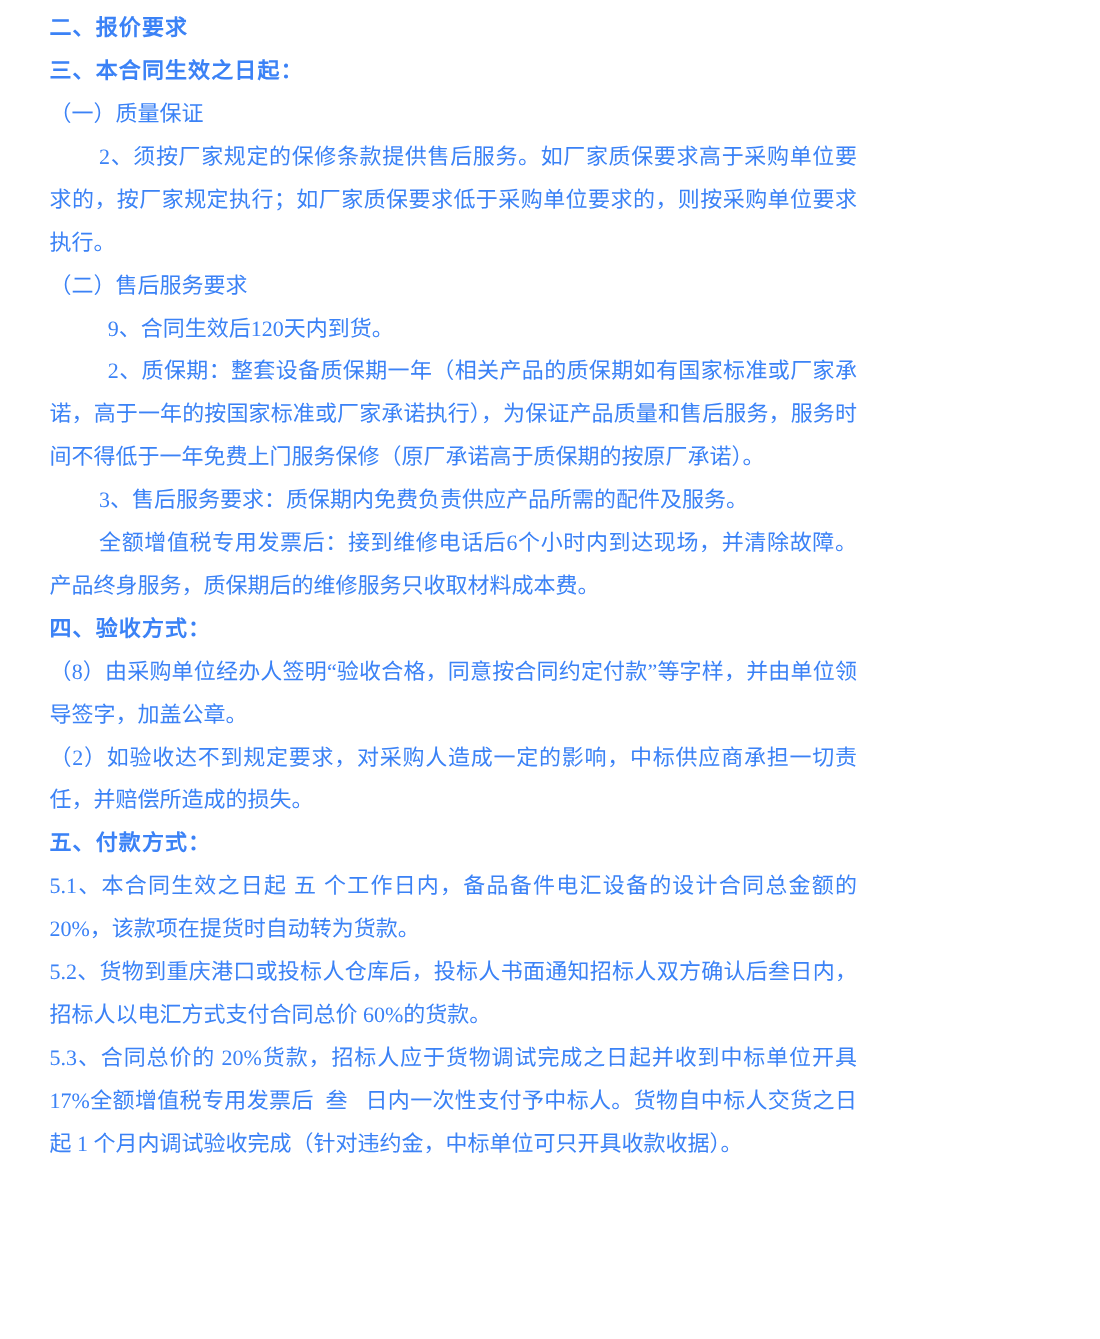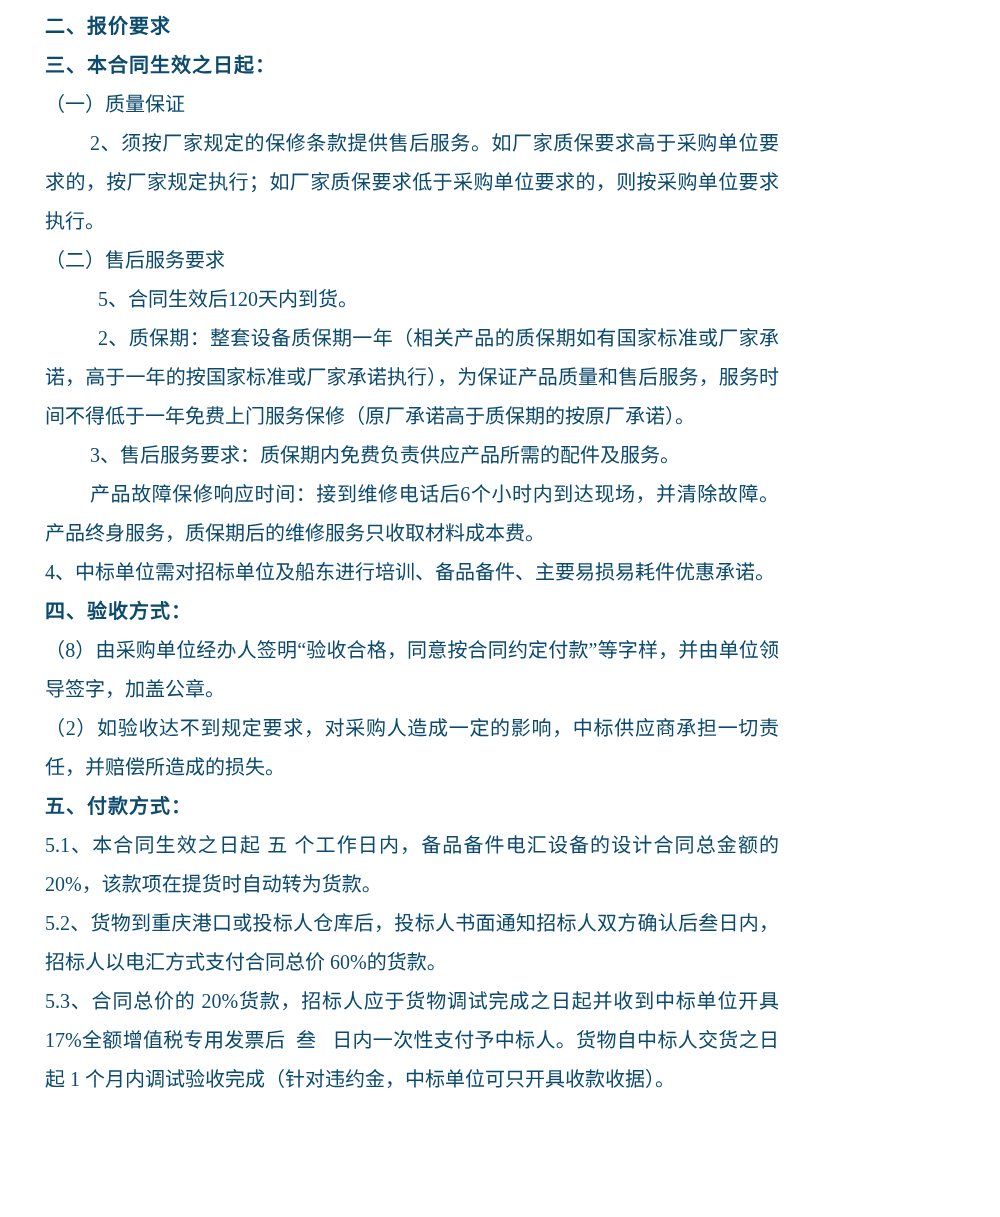--- a/index.html
+++ b/index.html
@@ -5,21 +5,21 @@
   html, body {
     margin: 0;
     padding: 0;
     background: #ffffff;
   }
   .page {
     width: 824px;
     height: 1217px;
     box-sizing: border-box;
     background: #ffffff;
-    color: #0c4a6e;
+    color: #3b82f6;
     padding: 7px 45px 0 45px;
     font-family: "Liberation Serif", "DejaVu Serif", serif;
     font-size: 20px;
     line-height: 39px;
     overflow: hidden;
   }
   .page p {
     margin: 0;
     padding: 0;
     text-align: justify;
@@ -40,25 +40,24 @@
 </style>
 </head>
 <body>
 
 <main class="page">
     <p class="heading indent-none"><span>二、报价要求</span></p>
     <p class="heading indent-none"><span>三、本合同生效之日起：</span></p>
     <p class="body indent-none"><span>（一）质量保证</span></p>
     <p class="body indent-std"><span>2、须按厂家规定的保修条款提供售后服务。如厂家质保要求高于采购单位要求的，按厂家规定执行；如厂家质保要求低于采购单位要求的，则按采购单位要求执行。</span></p>
     <p class="body indent-none"><span>（二）售后服务要求</span></p>
-    <p class="body indent-sub"><span>5、合同生效后</span><span class="u">120</span><span>天内到货。</span></p>
+    <p class="body indent-sub"><span>9、合同生效后</span><span class="u">120</span><span>天内到货。</span></p>
     <p class="body indent-sub"><span>2、质保期：整套设备质保期一年（相关产品的质保期如有国家标准或厂家承诺，高于一年的按国家标准或厂家承诺执行），为保证产品质量和售后服务，服务时间不得低于一年免费上门服务保修（原厂承诺高于质保期的按原厂承诺）。</span></p>
     <p class="body indent-std"><span>3、售后服务要求：质保期内免费负责供应产品所需的配件及服务。</span></p>
-    <p class="body indent-std"><span>产品故障保修响应时间：接到维修电话后6个小时内到达现场，并清除故障。产品终身服务，质保期后的维修服务只收取材料成本费。</span></p>
-    <p class="body indent-none"><span>4、中标单位需对招标单位及船东进行培训、备品备件、主要易损易耗件优惠承诺。</span></p>
+    <p class="body indent-std"><span>全额增值税专用发票后：接到维修电话后6个小时内到达现场，并清除故障。产品终身服务，质保期后的维修服务只收取材料成本费。</span></p>
     <p class="heading indent-none"><span>四、验收方式：</span></p>
     <p class="body indent-none"><span>（8）由采购单位经办人签明“验收合格，同意按合同约定付款”等字样，并由单位领导签字，加盖公章。</span></p>
     <p class="body indent-none"><span>（2）如验收达不到规定要求，对采购人造成一定的影响，中标供应商承担一切责任，并赔偿所造成的损失。</span></p>
     <p class="heading indent-none"><span>五、付款方式：</span></p>
     <p class="body indent-none"><span>5.1、本合同生效之日起</span><span class="u">&nbsp;五&nbsp;</span><span>个工作日内，备品备件</span><span class="u">电汇</span><span>设备的设计</span><span class="u">合同总金额的 20%</span><span>，该款项在提货时自动转为货款。</span></p>
     <p class="body indent-none"><span>5.2、货物到重庆港口或投标人仓库后，投标人书面通知招标人双方确认后</span><span class="u">叁</span><span>日内，招标人以电汇方式支付合同总价 60%的货款。</span></p>
     <p class="body indent-none"><span>5.3、合同总价的 20%货款，招标人应于货物调试完成之日起并收到中标单位开具 17%全额增值税专用发票后 </span><span class="u">&nbsp;叁&nbsp;&nbsp;</span><span> 日内一次性支付予中标人。货物自中标人交货之日起 1 个月内调试验收完成（针对违约金，中标单位可只开具收款收据）。</span></p>
   </main>
 
 </body></html>

